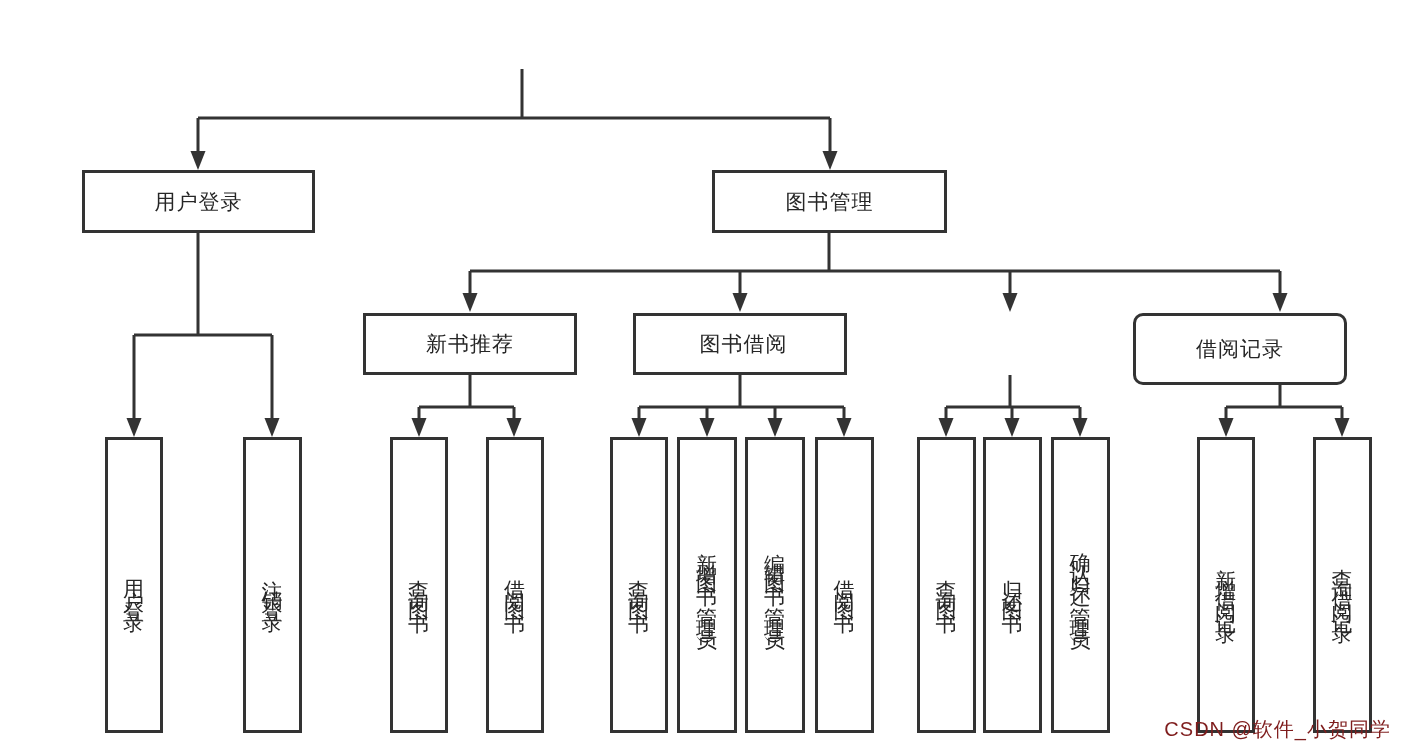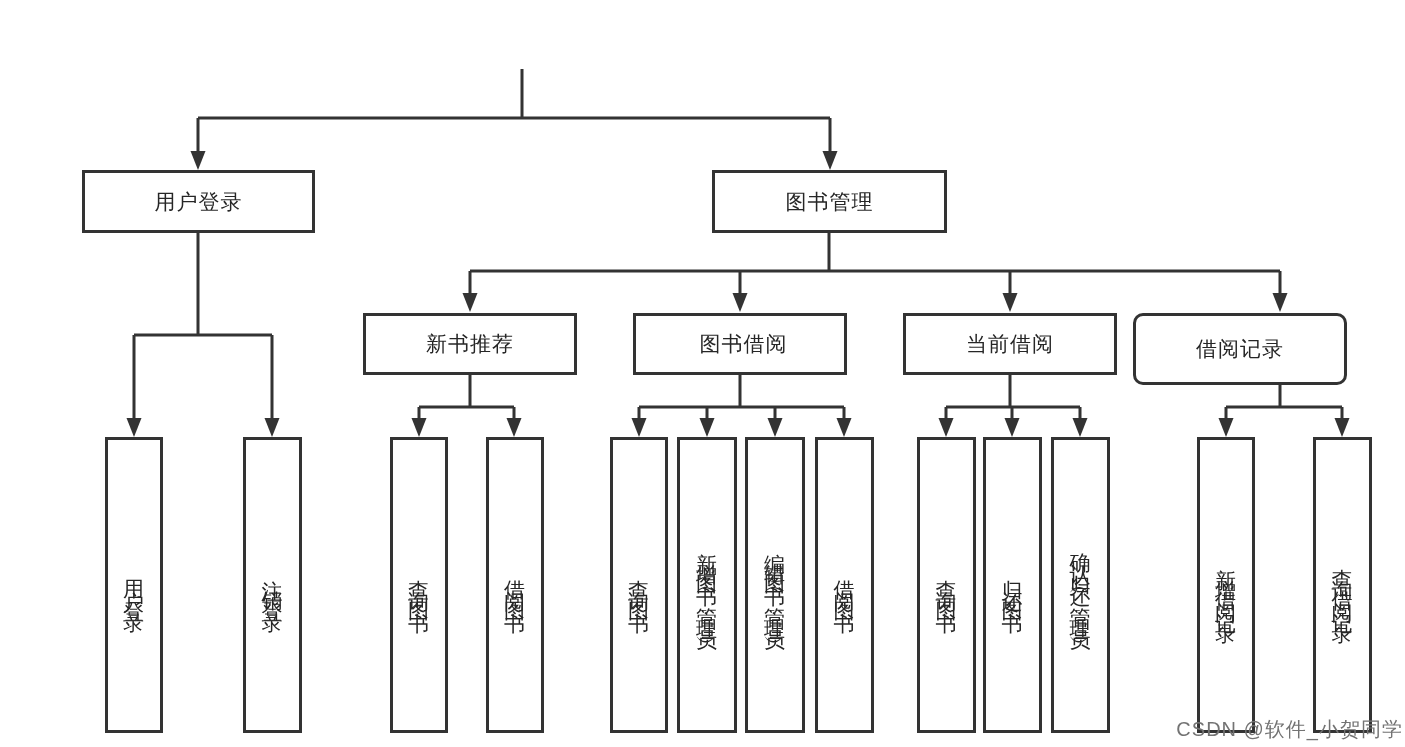--- a/index.html
+++ b/index.html
@@ -46,23 +46,23 @@
   .vbox span {
     writing-mode: vertical-rl;
     text-orientation: mixed;
     font-size:21px;
     line-height:1;
     letter-spacing:11px;
   }
   .watermark {
     position:absolute;
     top:716px;
-    right:2px;
+    right:14px;
     font-size:20px;
-    color:#737373;
+    color:#7f1d1d;
     letter-spacing:1px;
     white-space:nowrap;
   }
 </style>
 </head>
 <body>
 
 <div class="canvas">
 
   <svg class="connectors" viewBox="0 0 1405 747" xmlns="http://www.w3.org/2000/svg">
@@ -111,21 +111,20 @@
       <polygon points="1334.5,418 1349.5,418 1342,437"></polygon>
     </g>
   </svg>
 
 
   <div class="box" style="left:82px; top:170px; width:233px; height:63px;">用户登录</div>
   <div class="box" style="left:363px; top:313px; width:214px; height:62px;">新书推荐</div>
 
   <div class="box" style="left:712px; top:170px; width:235px; height:63px;">图书管理</div>
   <div class="box" style="left:633px; top:313px; width:214px; height:62px;padding-left:7px;">图书借阅</div>
-  <div class="box" style="left:903px; top:313px; width:214px; height:62px;">当前借阅</div>
   <div class="box" style="left:1133px; top:313px; width:214px; height:72px;border-radius:10px;">借阅记录</div>
 
   <div class="vbox" style="left:105px; top:437px; width:58px; height:296px;">
     <span>用户登录</span>
   </div>
   <div class="vbox" style="left:243px; top:437px; width:59px; height:296px;">
     <span>注销登录</span>
   </div>
 
   <div class="vbox" style="left:390px; top:437px; width:58px; height:296px;">

